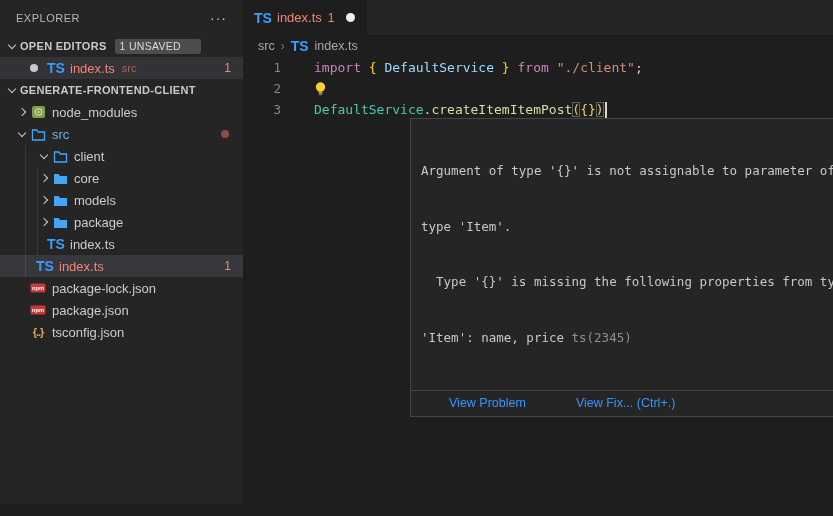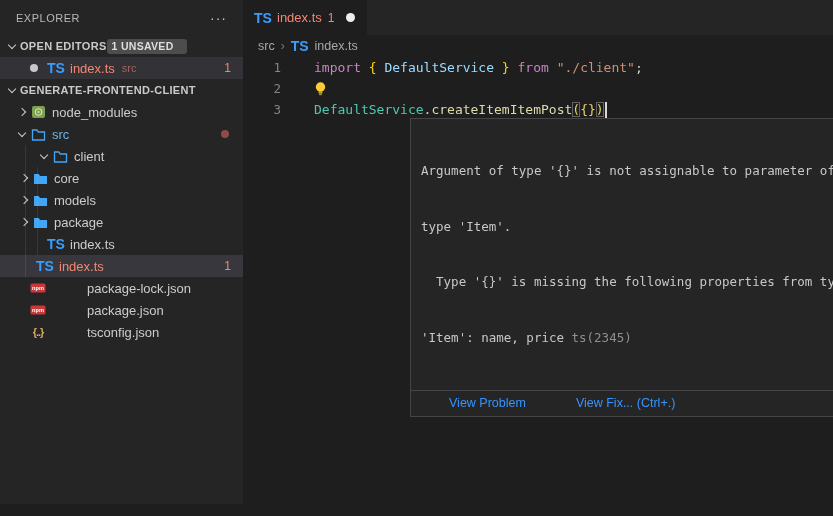--- a/index.html
+++ b/index.html
@@ -25,30 +25,30 @@
 
   .fi { width:16px; height:16px; flex:none; display:flex; align-items:center; justify-content:center; margin-right:6px; }
   .tsicon { color:#3b9eff; font-weight:bold; font-size:14px; font-family:"Liberation Sans",sans-serif; }
   .jsonicon { color:#d7a65f; font-weight:bold; font-size:11px; letter-spacing:-1px; }
   .err-text { color:#f48771 !important; }
   .blue-text { color:#6cb2e8; }
   .detail { font-size:11px; color:#a5625c; margin-left:7px; }
   .count-badge { margin-left:auto; margin-right:12px; color:#f48771; font-size:12px; }
   .dirty-dot { width:8px; height:8px; border-radius:50%; background:#c8c8c8; }
   .folder-dot { margin-left:auto; margin-right:14px; width:8px; height:8px; border-radius:50%; background:#8f4b48; }
-  .pill { background:#4d4d4d; color:#dddddd; font-size:10.5px; font-weight:700; padding:1px 13px 2px 5px; border-radius:3px; letter-spacing:.3px; }
+  .pill { margin-left:8px; background:#4d4d4d; color:#dddddd; font-size:10.5px; font-weight:400; padding:1px 20px 2px 5px; border-radius:3px; letter-spacing:.3px; }
   .guide { position:absolute; width:1px; background:rgba(255,255,255,.09); }
 
   
   .ind-hdr  { padding-left:4px; }
   .ind-oe   { padding-left:26px; }
   .ind-l1   { padding-left:14px; }
   .ind-l2   { padding-left:36px; }
-  .ind-l3   { padding-left:16px; }
-  .ind-f-root { padding-left:30px;gap:35px; }
+  .ind-l3   { padding-left:36px; }
+  .ind-f-root { padding-left:30px; }
   .ind-f-src  { padding-left:37px; }
   .ind-f-cli  { padding-left:48px; }
 
   
   .tabbar { position:absolute; left:243px; top:0; right:0; height:35px; background:#252526; display:flex; }
   .tab { height:35px; background:#1e1e1e; display:flex; align-items:center; padding:0 12px; gap:6px; }
   .tab .name { color:#f48771; }
   .tab .cnt { color:#f48771; font-size:12px; }
   .tab .dot { width:9px; height:9px; border-radius:50%; background:#efefef; margin-left:5px; }
 

